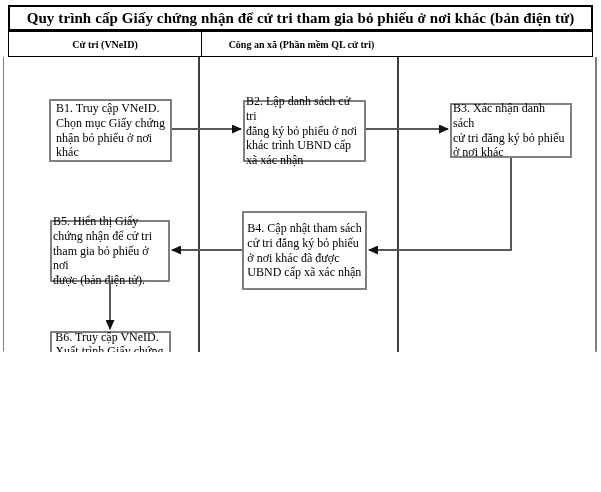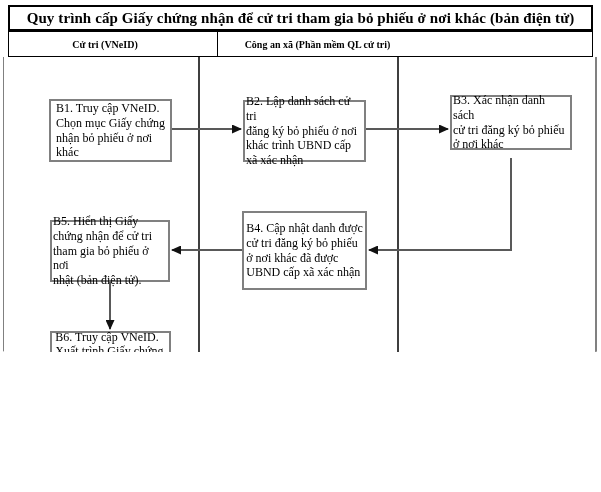--- a/index.html
+++ b/index.html
@@ -39,21 +39,21 @@
     display: flex;
   }
   .header-cell {
     box-sizing: border-box;
     display: flex;
     align-items: center;
     justify-content: center;
     font-weight: bold;
     font-size: 10px;
   }
-  .header-cell + .header-cell { border-left: 1.5px solid #000000; margin-left: 16px; }
+  .header-cell + .header-cell { border-left: 1.5px solid #000000; }
   .hc1 { width: 192px; }
   .hc2 { width: 200px; }
   .hc3 { width: 193px; }
   .body-area {
     position: absolute;
     left: 3px; top: 57px;
     width: 594px; height: 432px;
     box-sizing: border-box;
     border-left: 1px solid #808080;
     border-right: 2px solid #808080;
@@ -76,21 +76,21 @@
     display: flex;
     align-items: center;
     justify-content: center;
     font-size: 12px;
     line-height: 1.22;
     white-space: pre-line;
     padding: 0 1px;
   }
   .b1 { left: 49px;  top: 99px;  width: 123px; height: 63px; }
   .b2 { left: 243px; top: 100px; width: 123px; height: 62px; }
-  .b3 { left: 450px; top: 95px; width: 122px; height: 55px; }
+  .b3 { left: 450px; top: 103px; width: 122px; height: 55px; }
   .b4 { left: 242px; top: 211px; width: 125px; height: 79px; }
   .b5 { left: 50px;  top: 220px; width: 120px; height: 62px; }
   .b6 { left: 50px;  top: 331px; width: 121px; height: 100px; }
   .connectors {
     position: absolute;
     left: 0; top: 0;
     width: 601px; height: 492px;
     pointer-events: none;
   }
 </style>
@@ -114,28 +114,28 @@
 Chọn mục Giấy chứng
 nhận bỏ phiếu ở nơi
 khác</div>
   <div class="step-box b2">B2. Lập danh sách cử tri
 đăng ký bỏ phiếu ở nơi
 khác trình UBND cấp
 xã xác nhận</div>
   <div class="step-box b3">B3. Xác nhận danh sách
 cử tri đăng ký bỏ phiếu
 ở nơi khác</div>
-  <div class="step-box b4">B4. Cập nhật danh được
+  <div class="step-box b4">B4. Cập nhật tham sách
 cử tri đăng ký bỏ phiếu
 ở nơi khác đã được
 UBND cấp xã xác nhận</div>
   <div class="step-box b5">B5. Hiển thị Giấy
 chứng nhận để cử tri
 tham gia bỏ phiếu ở nơi
-nhật (bản điện tử).</div>
+được (bản điện tử).</div>
   <div class="step-box b6">B6. Truy cập VNeID.
 Xuất trình Giấy chứng
 nhận để bỏ phiếu ở nơi
 khác (bản điện tử) tại
 UBND cấp xã nơi cử
 tri có thể tham gia bỏ
 phiếu</div>
 
   <svg class="connectors" viewBox="0 0 601 492" xmlns="http://www.w3.org/2000/svg">
     <defs>

